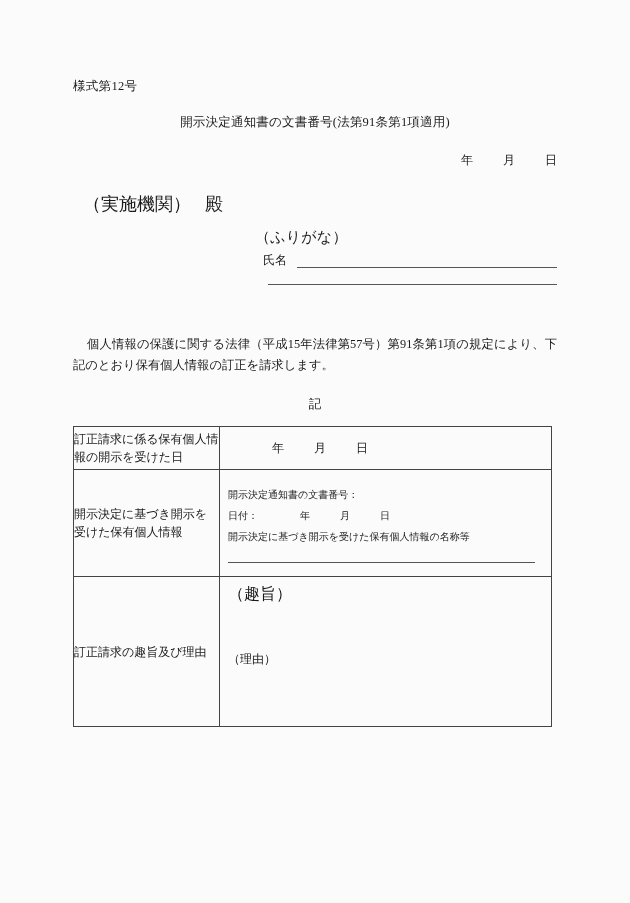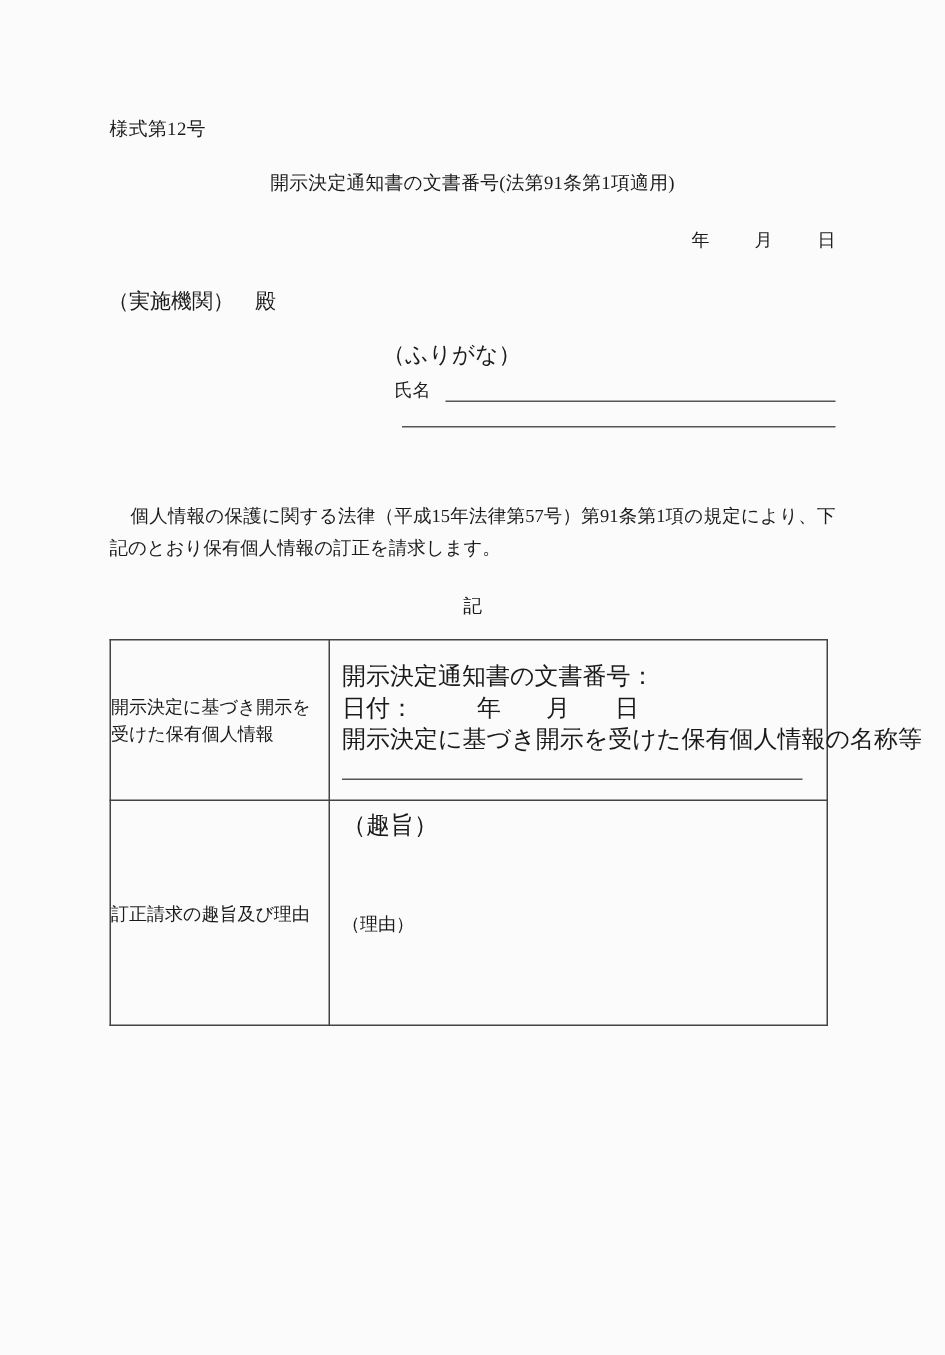--- a/index.html
+++ b/index.html
@@ -47,23 +47,23 @@
   .date-line {
     right: 73px;
     top: 152px;
     font-size: 12px;
     white-space: nowrap;
   }
   .date-line .unit + .unit { margin-left: 30px; }
 
   
   .addressee {
-    left: 72px;
+    left: 83px;
     top: 192px;
-    font-size: 14px;
+    font-size: 18px;
     white-space: nowrap;
   }
   .addressee .honorific { margin-left: 14px; }
 
   
   .applicant {
     left: 255px;
     top: 229px;
     width: 302px;
     font-size: 12px;
@@ -179,21 +179,21 @@
   .row3 td { height: 135px; }
 
   .row1 .value-cell { padding-left: 52px; }
   .row1 .date-units { white-space: nowrap; font-size: 12px; }
   .row1 .date-units .unit + .unit { margin-left: 30px; }
 
   .row2 .value-cell { padding: 7px 10px 6px 8px; }
   .disclosure-line {
     line-height: 21px;
     white-space: nowrap;
-    font-size: 16px;
+    font-size: 10px;
   }
   .disclosure-line .dt-units { margin-left: 42px; }
   .disclosure-line .dt-units .unit + .unit { margin-left: 30px; }
   .name-rule {
     border-bottom: 1px solid #555;
     height: 1px;
     margin-top: 14px;
     margin-right: 6px;
   }
 
@@ -243,20 +243,26 @@
 
   <div class="abs ki">記</div>
 
   <table class="abs form-table">
     <colgroup>
       <col class="col-label">
       <col class="col-value">
     </colgroup>
     <tbody>
 
+      <tr class="row1">
+        <td class="label-cell">訂正請求に係る保有個人情報の開示を受けた日</td>
+        <td class="value-cell">
+          <span class="date-units"><span class="unit">年</span><span class="unit">月</span><span class="unit">日</span></span>
+        </td>
+      </tr>
 
       <tr class="row2">
         <td class="label-cell">開示決定に基づき開示を受けた保有個人情報</td>
         <td class="value-cell">
           <div class="disclosure-line">開示決定通知書の文書番号：</div>
           <div class="disclosure-line">
             <span>日付：</span><span class="dt-units"><span class="unit">年</span><span class="unit">月</span><span class="unit">日</span></span>
           </div>
           <div class="disclosure-line">開示決定に基づき開示を受けた保有個人情報の名称等</div>
           <div class="name-rule"></div>

